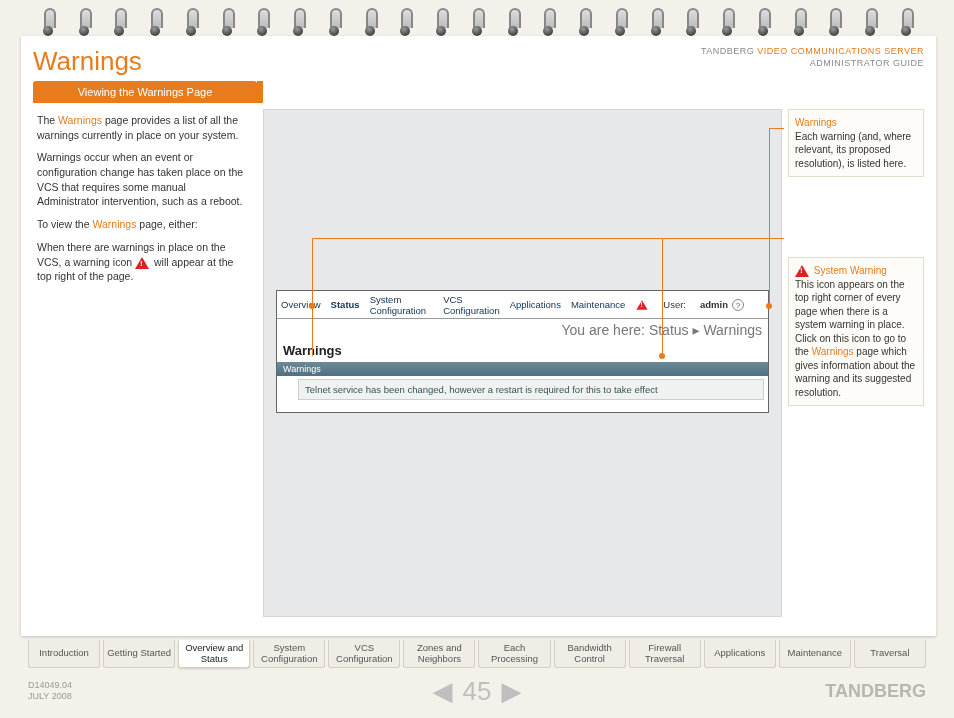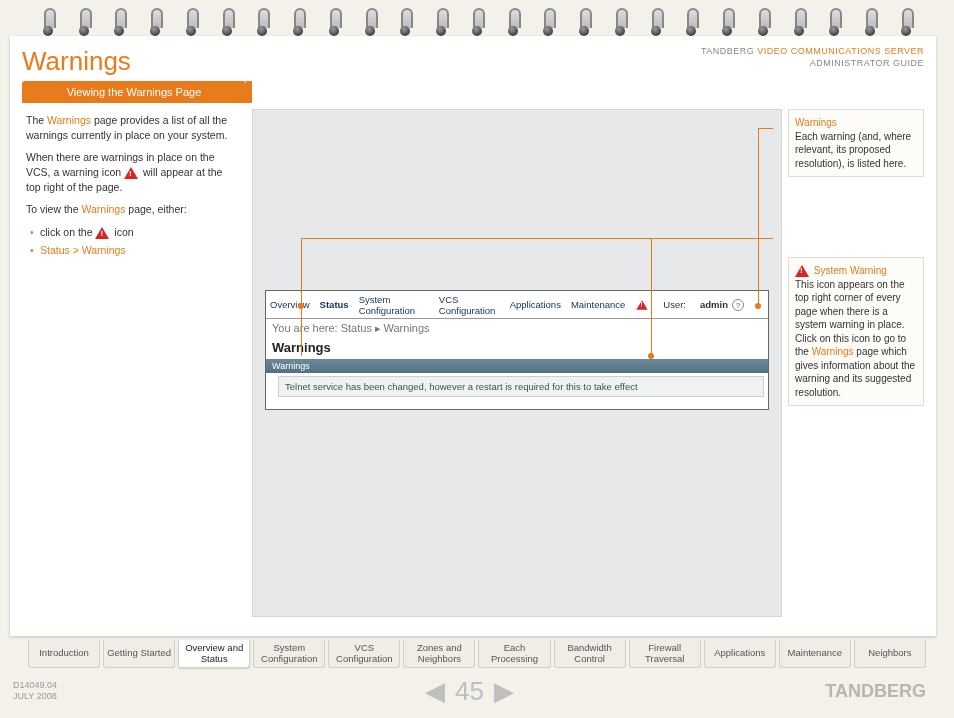--- a/index.html
+++ b/index.html
@@ -43,21 +43,21 @@
     bottom: 0;
     left: 2px;
     width: 10px;
     height: 10px;
     background: radial-gradient(circle at 40% 30%, #999, #444 70%);
     border-radius: 50%;
   }
   .page {
     position: absolute;
     top: 36px;
-    left: 10px;
+    left: 21px;
     right: 18px;
     height: 600px;
     background: #fff;
     box-shadow: 0 1px 3px rgba(0,0,0,0.2);
     padding: 10px 12px 0 12px;
   }
   .header-row {
     display: flex;
     justify-content: space-between;
     align-items: flex-start;
@@ -162,24 +162,24 @@
     align-items: center;
     border-bottom: 1px solid #999;
     height: 28px;
     padding: 0 4px;
     font-size: 9.5px;
     color: #113355;
   }
   .ss-tabs span { margin-right: 10px; cursor: pointer; }
   .ss-tabs .active { font-weight: bold; }
   .ss-tabs .right { margin-left: auto; color: #333; display:flex; align-items:center; gap:4px;}
-  .ss-crumb { text-align: left; font-size: 11px; color: #777; padding: 3px 6px; }
+  .ss-crumb { text-align: right; font-size: 14px; color: #777; padding: 3px 6px; }
   .ss-title { font-weight: bold; font-size: 13px; padding: 2px 6px 4px 6px; color:#222; }
   .ss-blue { background: linear-gradient(#6a8a9a,#52707f); color:#fff; font-size:9px; padding:2px 6px; }
-  .ss-row  { background:#f0f2f2; border:1px solid #c8d0d2; margin:3px 4px 12px 12px; padding:4px 6px; font-size:9.5px; color:#355; }
+  .ss-row  { background:#f0f2f2; border:1px solid #c8d0d2; margin:3px 4px 12px 21px; padding:4px 6px; font-size:9.5px; color:#355; }
   .leader {
     position: absolute;
     border-color: #e87b1c;
     pointer-events: none;
   }
   .leader.h { border-top: 1.5px solid #e87b1c; height: 0; }
   .leader.v { border-left: 1.5px solid #e87b1c; width: 0; }
   .leader-dot {
     position: absolute;
     width: 6px; height: 6px;
@@ -212,21 +212,21 @@
     line-height: 1.1;
     border-radius: 0 0 3px 3px;
   }
   .btab.active {
     background: #fff;
     color: #222;
     box-shadow: 0 1px 2px rgba(0,0,0,0.15);
   }
   .footer {
     position: absolute;
-    left: 13px;
+    left: 28px;
     right: 28px;
     top: 676px;
     display: flex;
     align-items: center;
     justify-content: space-between;
     height: 30px;
   }
   .doc-info { font-size: 9px; color: #999; line-height: 1.2; }
   .pager {
     display: flex;
@@ -293,32 +293,27 @@
     <div class="seg seg-left">Viewing the Warnings Page</div>
     <div class="seg seg-gap"></div>
   </div>
 
   <div class="columns">
 
     <div class="col-left">
       <p>
         <span>The </span><span class="orange">Warnings</span><span> page provides a list of all the warnings currently in place on your system.</span>
       </p>
+      <p>Warnings occur when an event or configuration change has taken place on the VCS that requires some manual Administrator intervention, such as a reboot.</p>
+      <p>
+        <span>To view the </span><span class="orange">Warnings</span><span> page, either:</span>
+      </p>
       <p>
         <span>When there are warnings in place on the VCS, a warning icon </span><span class="warn-triangle"></span><span> will appear at the top right of the page.</span>
       </p>
-      <p>
-        <span>To view the </span><span class="orange">Warnings</span><span> page, either:</span>
-      </p>
-      <ul>
-        <li>
-          <span>click on the </span><span class="warn-triangle"></span><span> icon</span>
-        </li>
-        <li class="o">Status &gt; Warnings</li>
-      </ul>
     </div>
 
     <div class="col-mid">
 
       <div class="screenshot">
         <div class="ss-tabs">
           <span>Overview</span>
           <span class="active">Status</span>
           <span>System Configuration</span>
           <span>VCS Configuration</span>
@@ -369,21 +364,21 @@
   <div class="btab">Getting Started</div>
   <div class="btab active">Overview and Status</div>
   <div class="btab">System Configuration</div>
   <div class="btab">VCS Configuration</div>
   <div class="btab">Zones and Neighbors</div>
   <div class="btab">Each Processing</div>
   <div class="btab">Bandwidth Control</div>
   <div class="btab">Firewall Traversal</div>
   <div class="btab">Applications</div>
   <div class="btab">Maintenance</div>
-  <div class="btab">Neighbors</div>
+  <div class="btab">Traversal</div>
 </div>
 
 <div class="footer">
   <div class="doc-info">
     <span>D14049.04</span><br>
     <span>JULY 2008</span>
   </div>
   <div class="pager">
     <span class="arrow">◀</span>
     <span>45</span>

